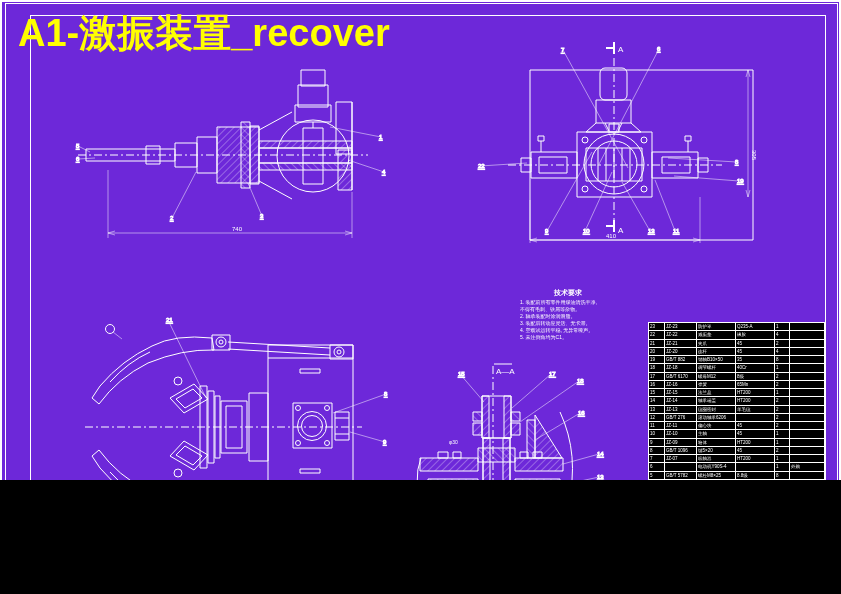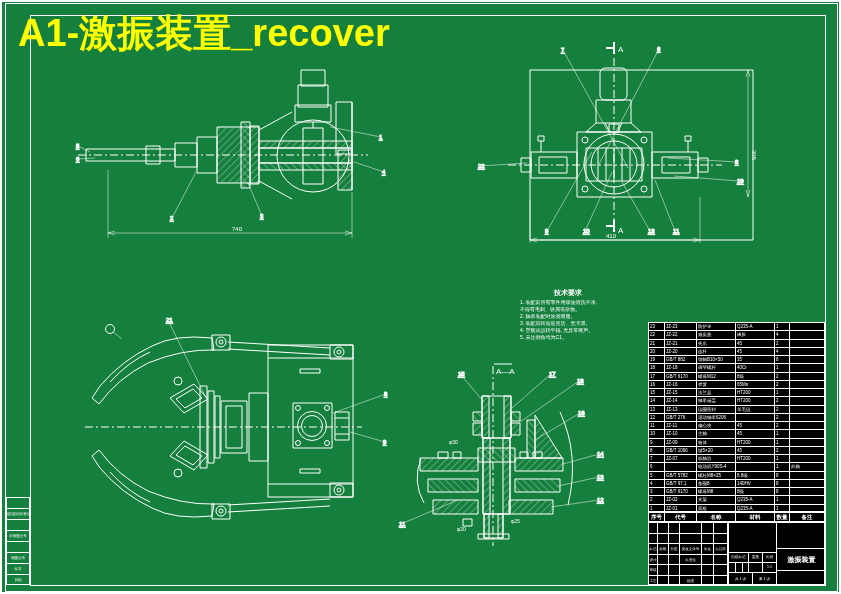--- a/index.html
+++ b/index.html
@@ -1,16 +1,16 @@
 <!DOCTYPE html>
 <html><head>
 <meta charset="utf-8">
 <style>
   html,body{margin:0;padding:0;background:#000;}
-  #page{position:relative;width:841px;height:594px;background:#15803d;overflow:hidden;
+  #page{position:relative;width:841px;height:480px;background:#6d28d9;overflow:hidden;
         font-family:"Liberation Sans",sans-serif;color:#fff;}
   .frame{position:absolute;border:1px solid #fff;box-sizing:border-box;}
   #outer-border{left:0;top:0;width:841px;height:594px;border-width:2px;}
   #paper-border{left:5px;top:3px;width:833px;height:589px;}
   #inner-frame{left:30px;top:15px;width:796px;height:571px;}
   #main-title{position:absolute;left:18px;top:8px;font-size:38px;font-weight:bold;
               color:#ffff00;letter-spacing:0px;white-space:nowrap;z-index:5;}
   svg{position:absolute;left:0;top:0;z-index:1;}
   svg *{vector-effect:non-scaling-stroke;}
   .cl{stroke-dasharray:8 3 2 3;}

